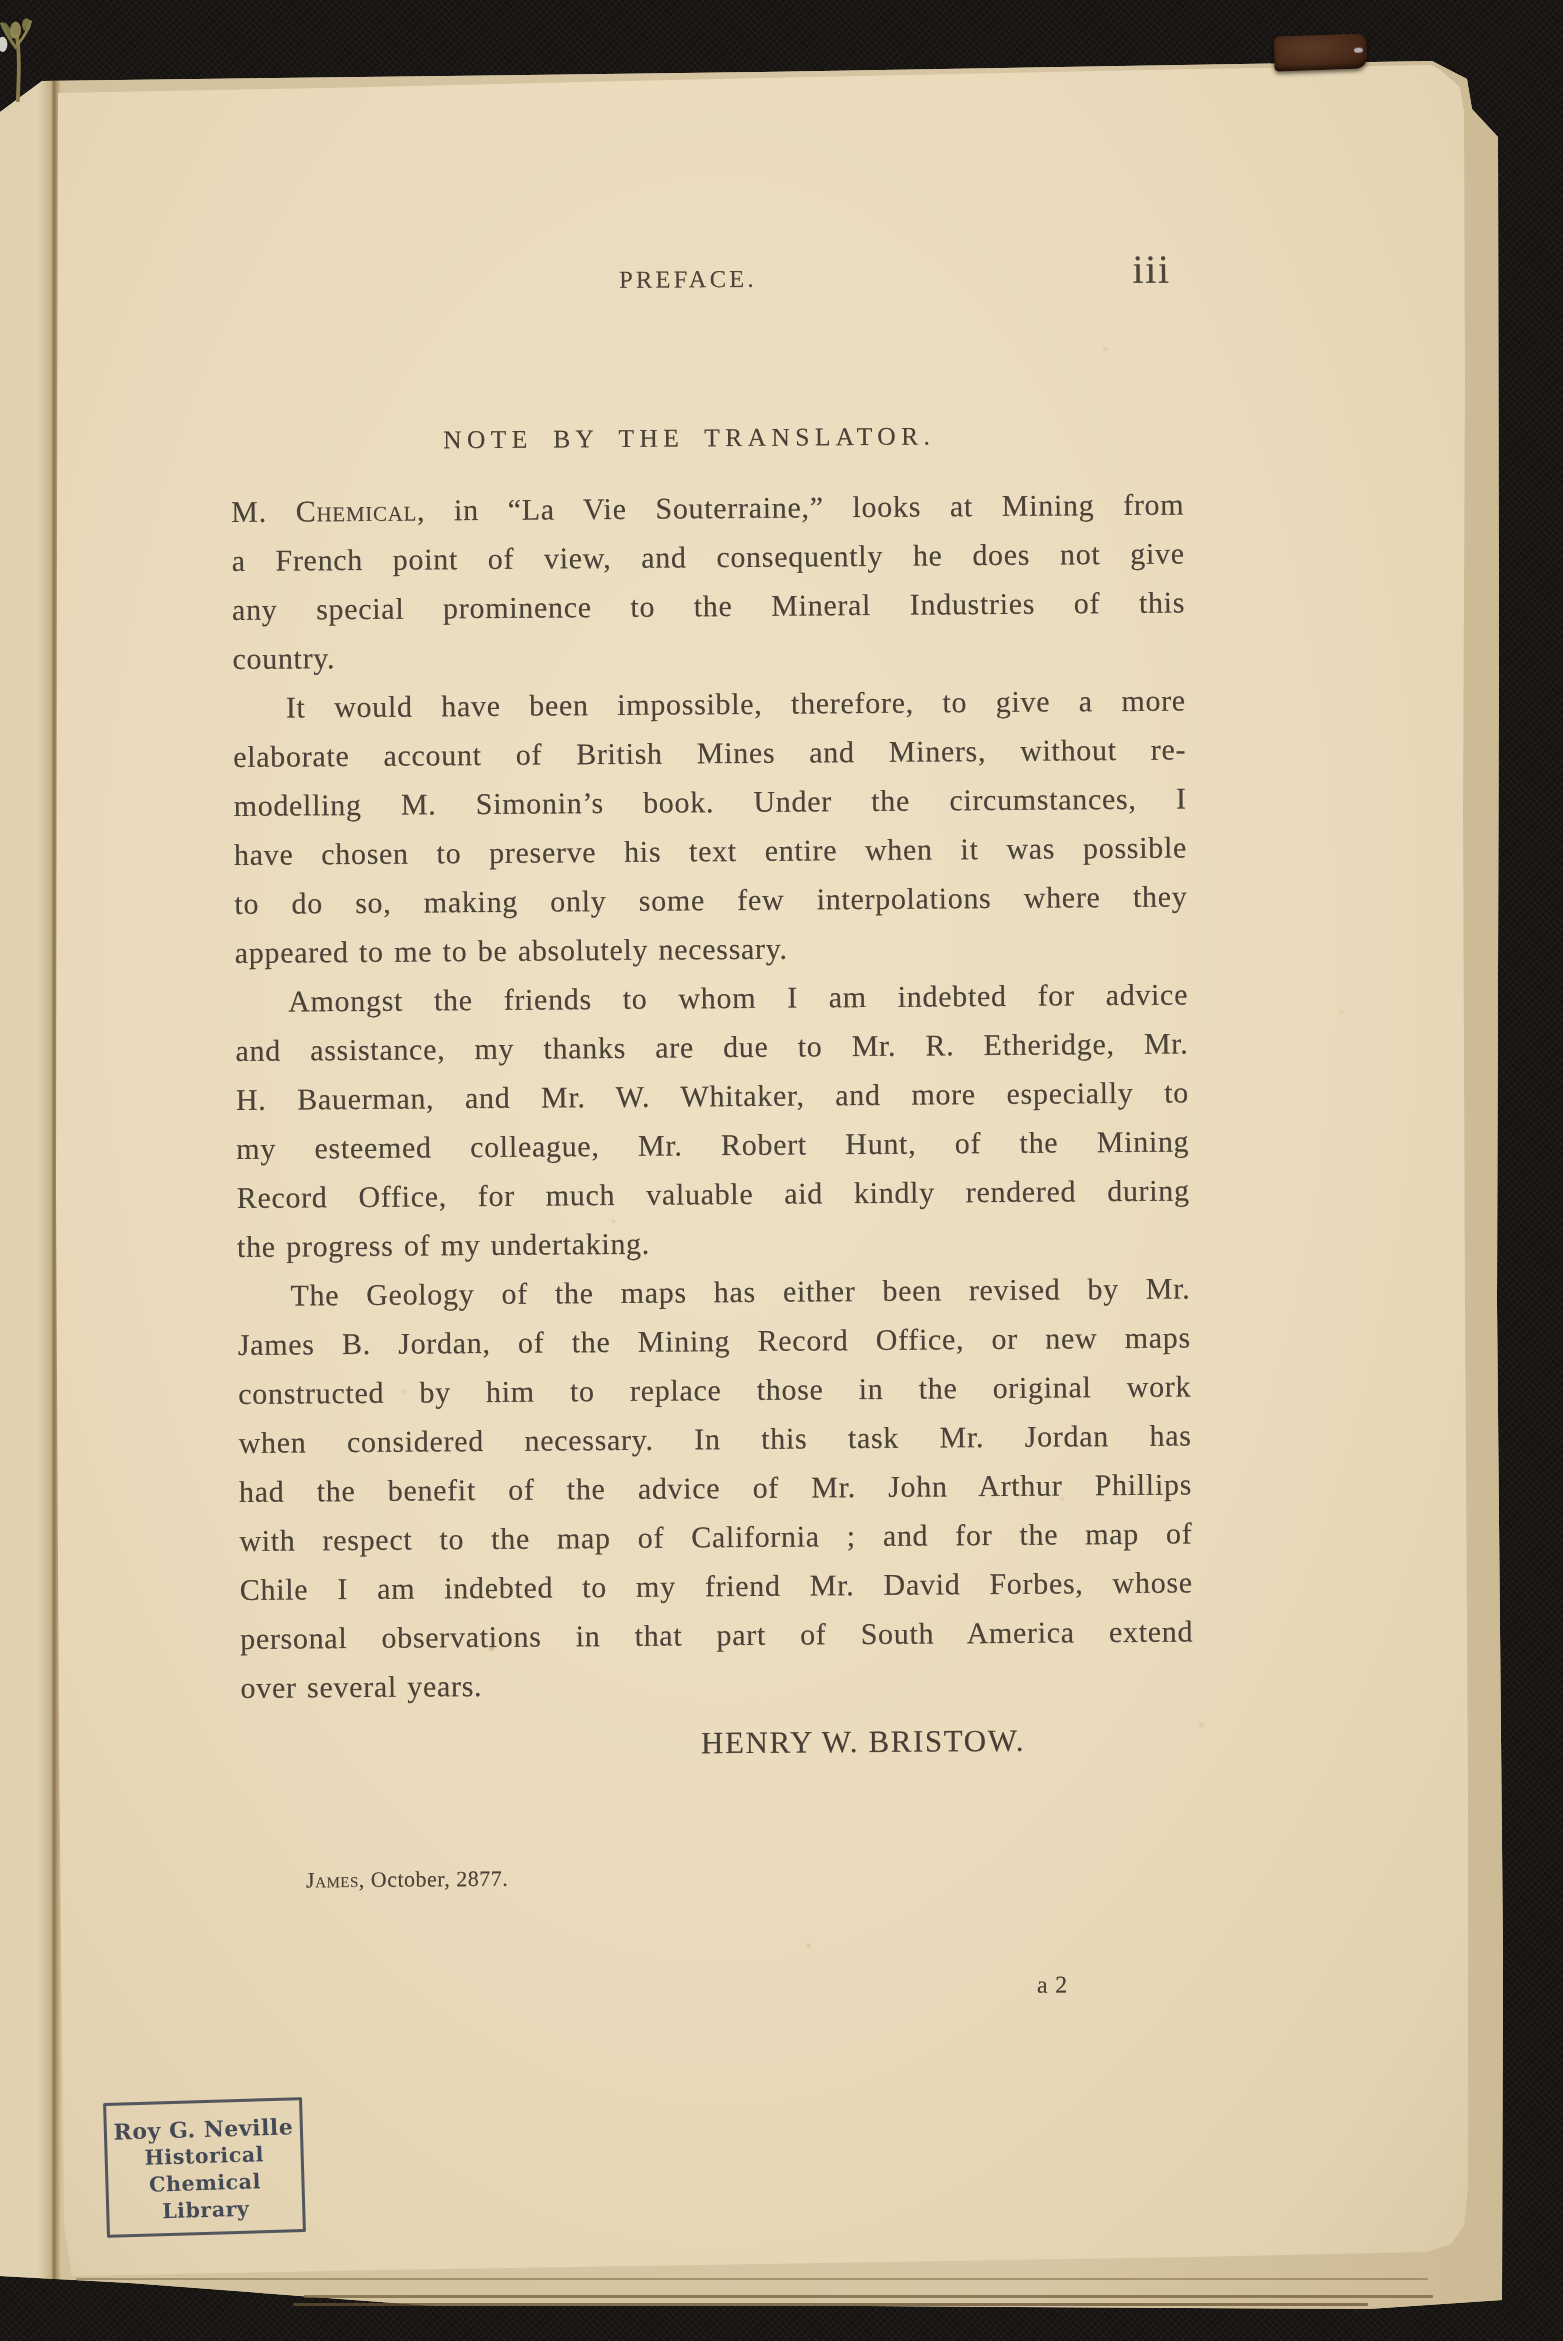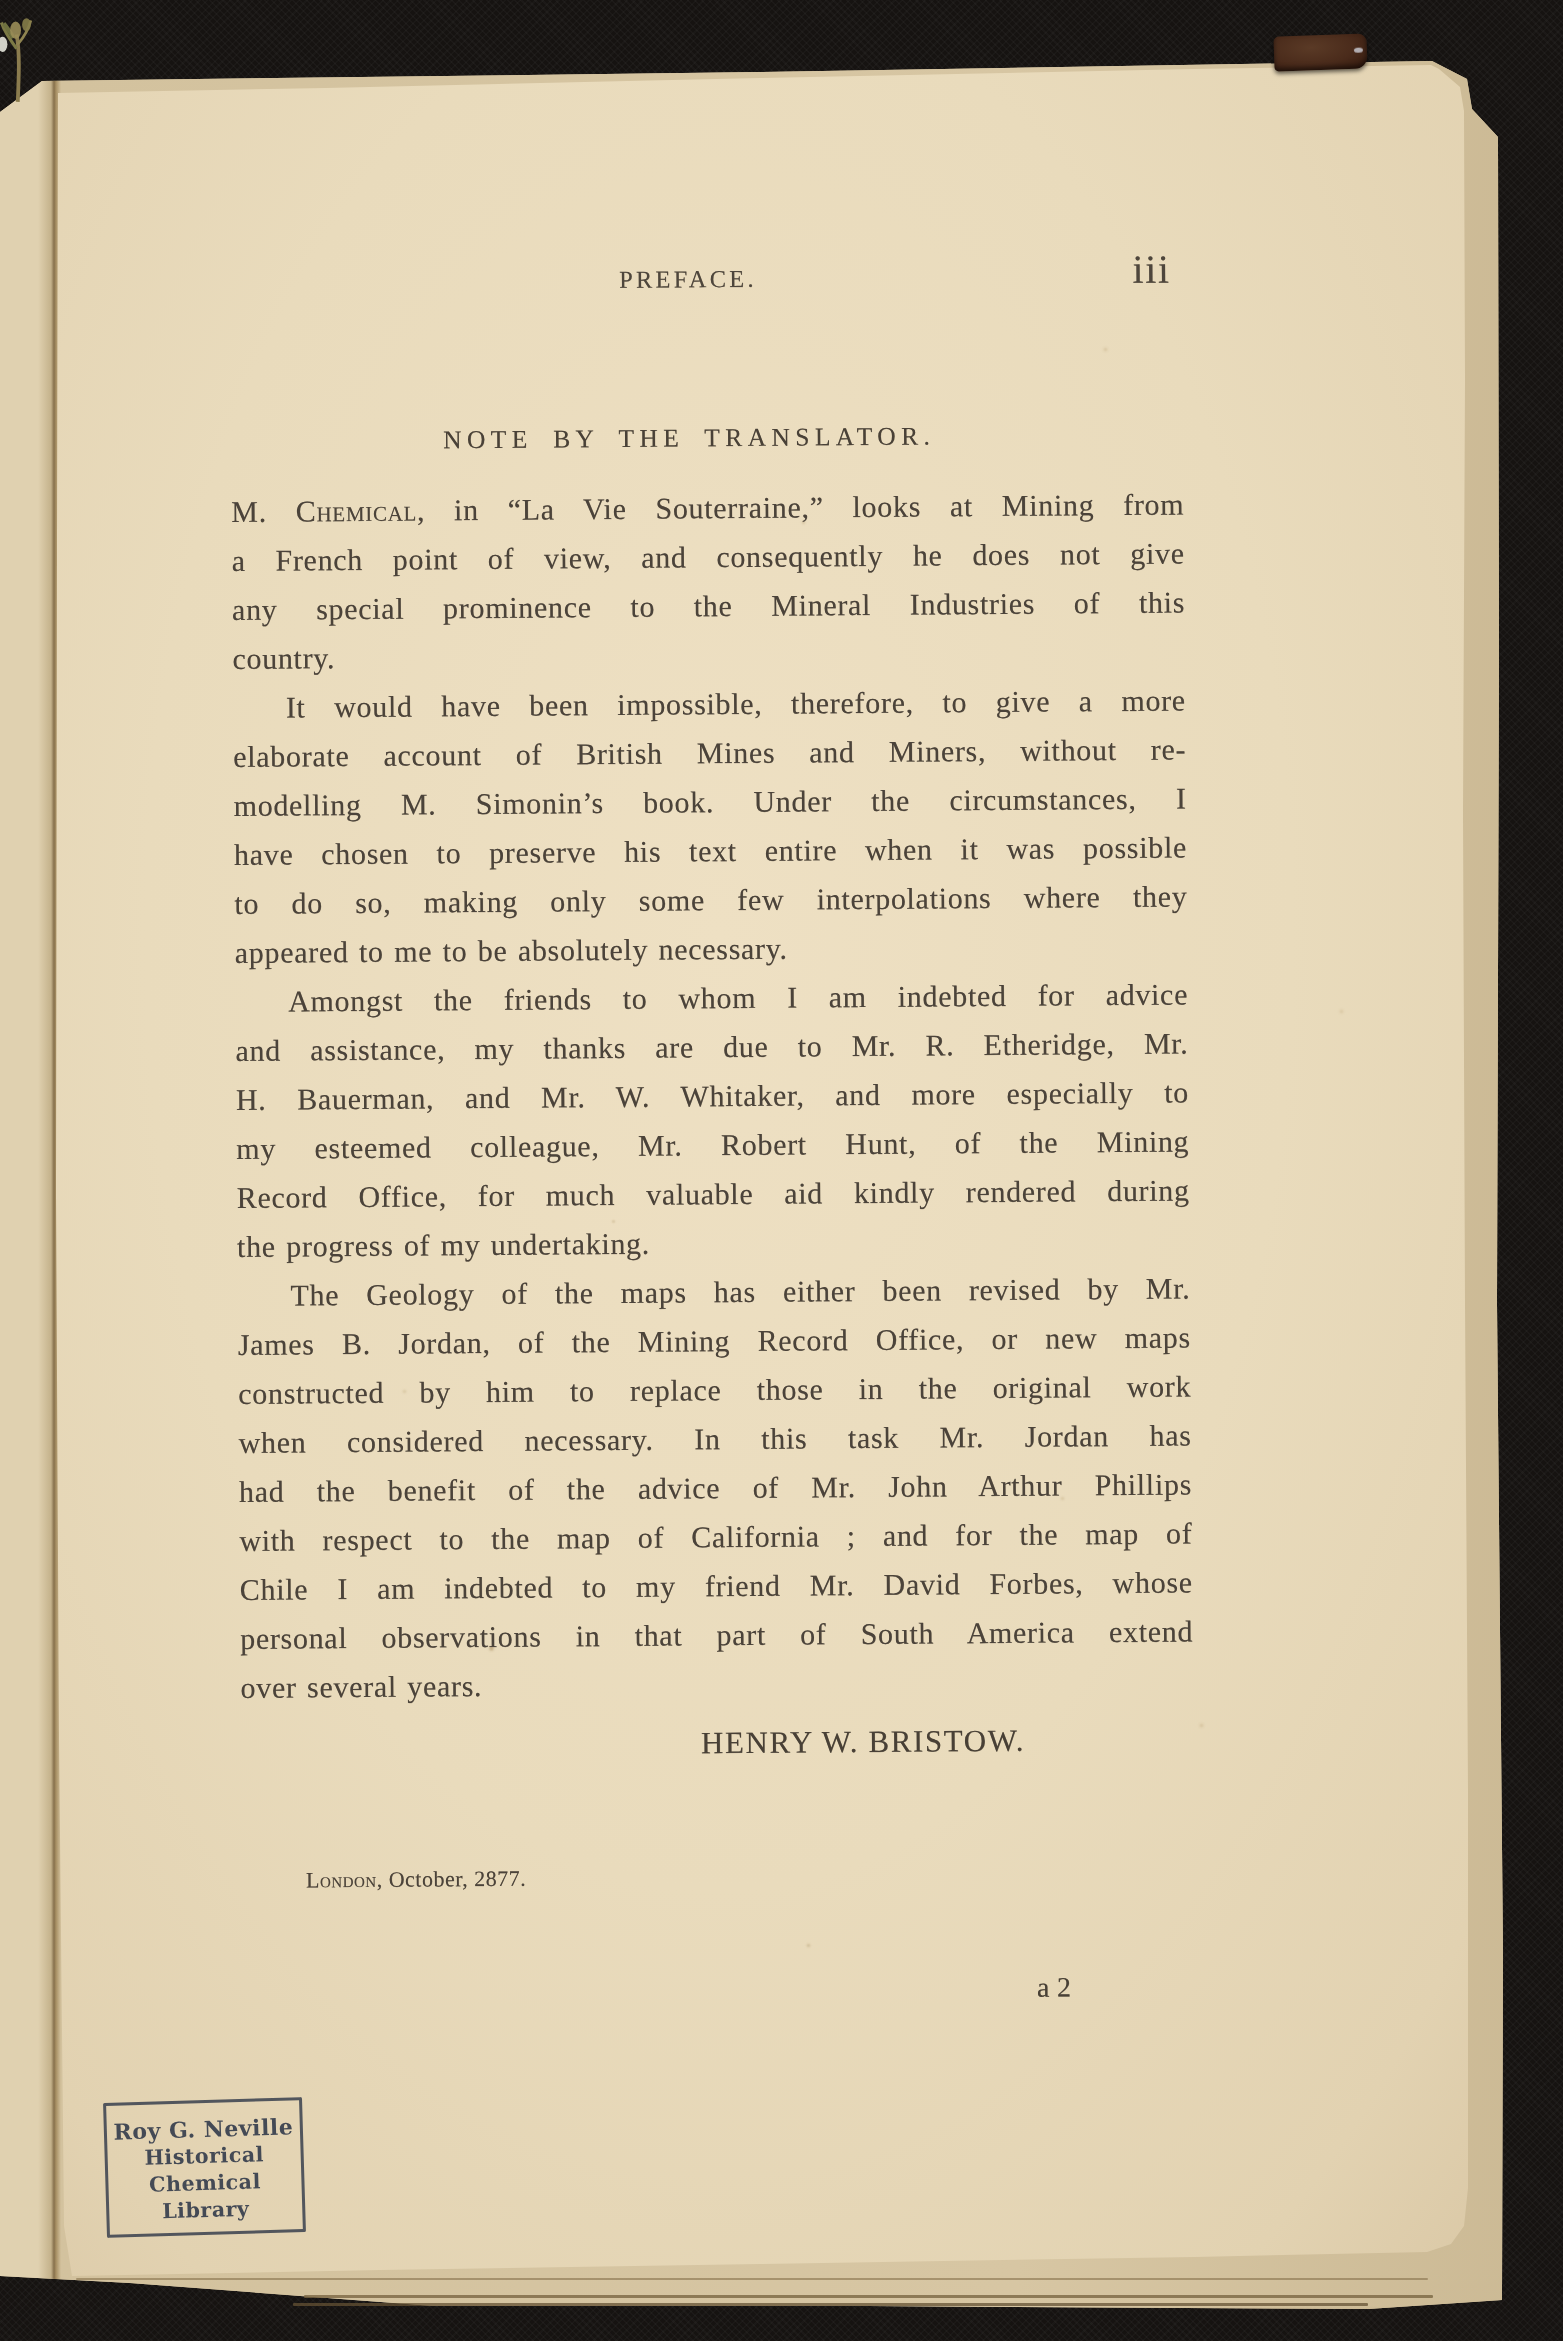--- a/index.html
+++ b/index.html
@@ -79,21 +79,21 @@
   .note-heading{color:#494137;}
   #bodytext{position:absolute;left:236px;top:483px;width:953px;
     font-size:30px;line-height:49px;letter-spacing:0.7px;word-spacing:2.2px;}
   .bl{height:49px;text-align:justify;text-align-last:justify;white-space:nowrap;}
   .pl{height:49px;text-align:left;text-align-last:left;white-space:nowrap;}
   .ind{text-indent:53px;}
   .sc{font-variant:small-caps;}
   .it{}
   .signature{position:absolute;left:696px;top:1725px;font-size:31px;letter-spacing:1.6px;color:#484036;}
   .dateline{position:absolute;left:300px;top:1864px;font-size:22px;letter-spacing:0.5px;color:#4b433a;}
-  .sig-mark{position:absolute;left:1030px;top:1974px;font-size:28px;color:#484036;}
+  .sig-mark{position:absolute;left:1030px;top:1974px;font-size:24px;color:#484036;}
   .sig-mark .it{margin-right:7.6px;}
   
   .stamp{
     position:absolute;left:105px;top:2100px;width:193px;height:129px;
     border:3.3px solid rgba(56,64,78,0.85);border-radius:1.6px;
     transform:rotate(-1.7deg);
     font-family:"DejaVu Serif", serif;font-weight:bold;color:rgba(54,62,77,0.92);
     text-align:center;
   }
   .stamp-l1{margin-top:13px;font-size:22px;line-height:27px;letter-spacing:0.5px;}
@@ -159,21 +159,21 @@
     <div class="bl">when considered necessary.  In this task Mr. Jordan has</div>
     <div class="bl">had the benefit of the advice of Mr. John Arthur Phillips</div>
     <div class="bl">with respect to the map of California ; and for the map of</div>
     <div class="bl">Chile I am indebted to my friend Mr. David Forbes, whose</div>
     <div class="bl">personal observations in that part of South America extend</div>
     <div class="pl">over several years.</div>
   </div>
 
   <div class="signature soft">HENRY W. BRISTOW.</div>
 
-  <div class="dateline soft"><span class="sc">London</span><span>, </span><span class="it">October</span><span>, 2877.</span></div>
+  <div class="dateline soft"><span class="sc">James</span><span>, </span><span class="it">October</span><span>, 2877.</span></div>
 
   <div class="sig-mark soft"><span class="it">a</span><span>2</span></div>
 </div>
 
 <div class="stamp">
   <div class="stamp-l1">Roy G. Neville</div>
   <div class="stamp-l">Historical</div>
   <div class="stamp-l">Chemical</div>
   <div class="stamp-l">Library</div>
 </div>

